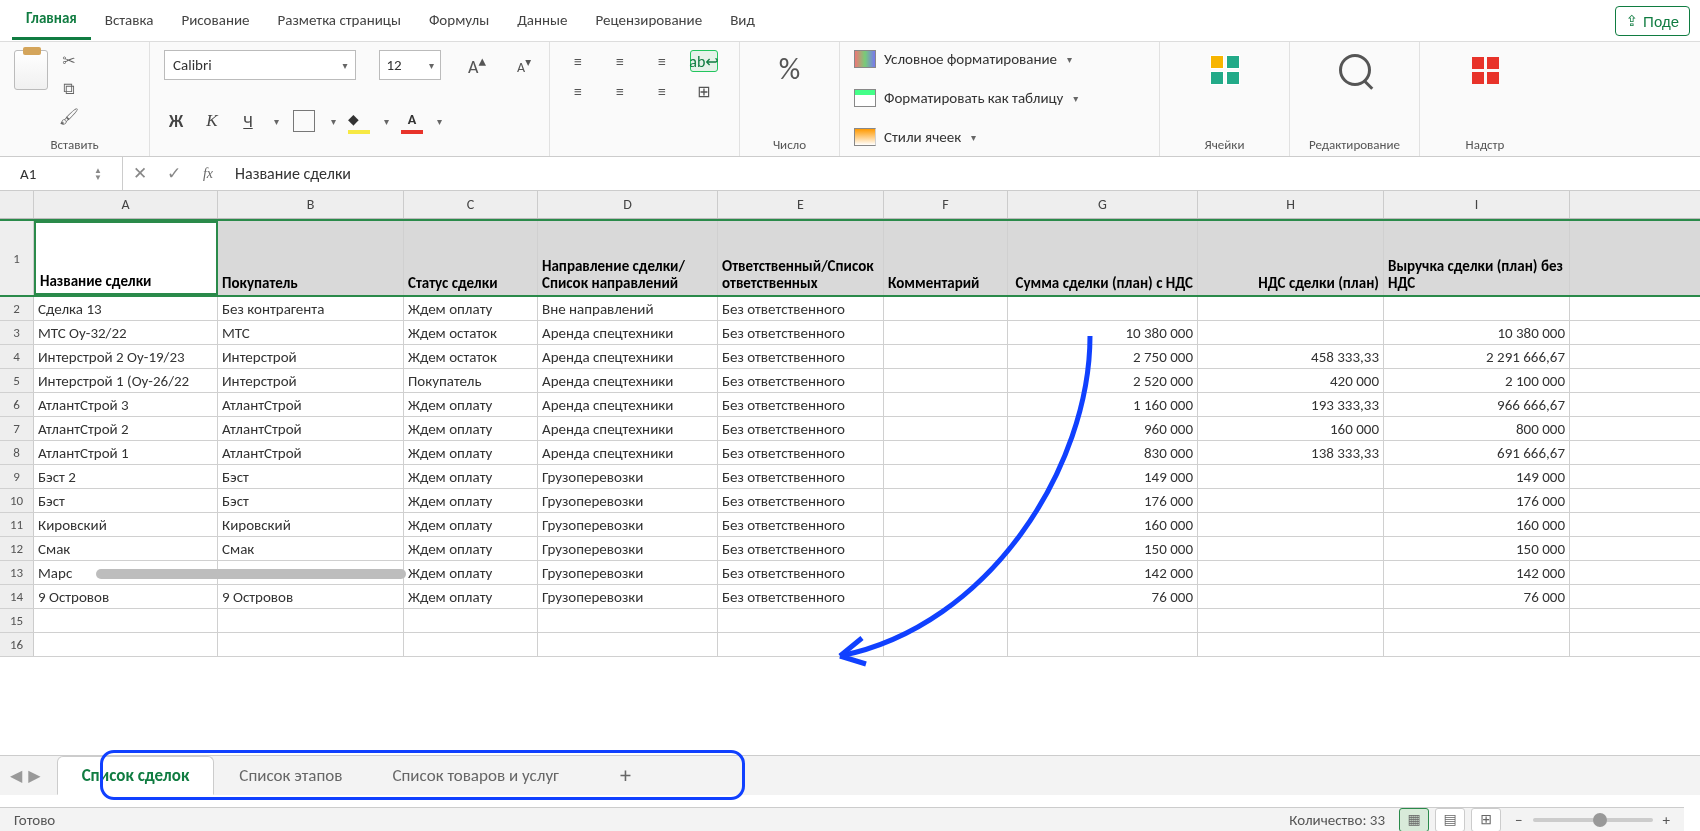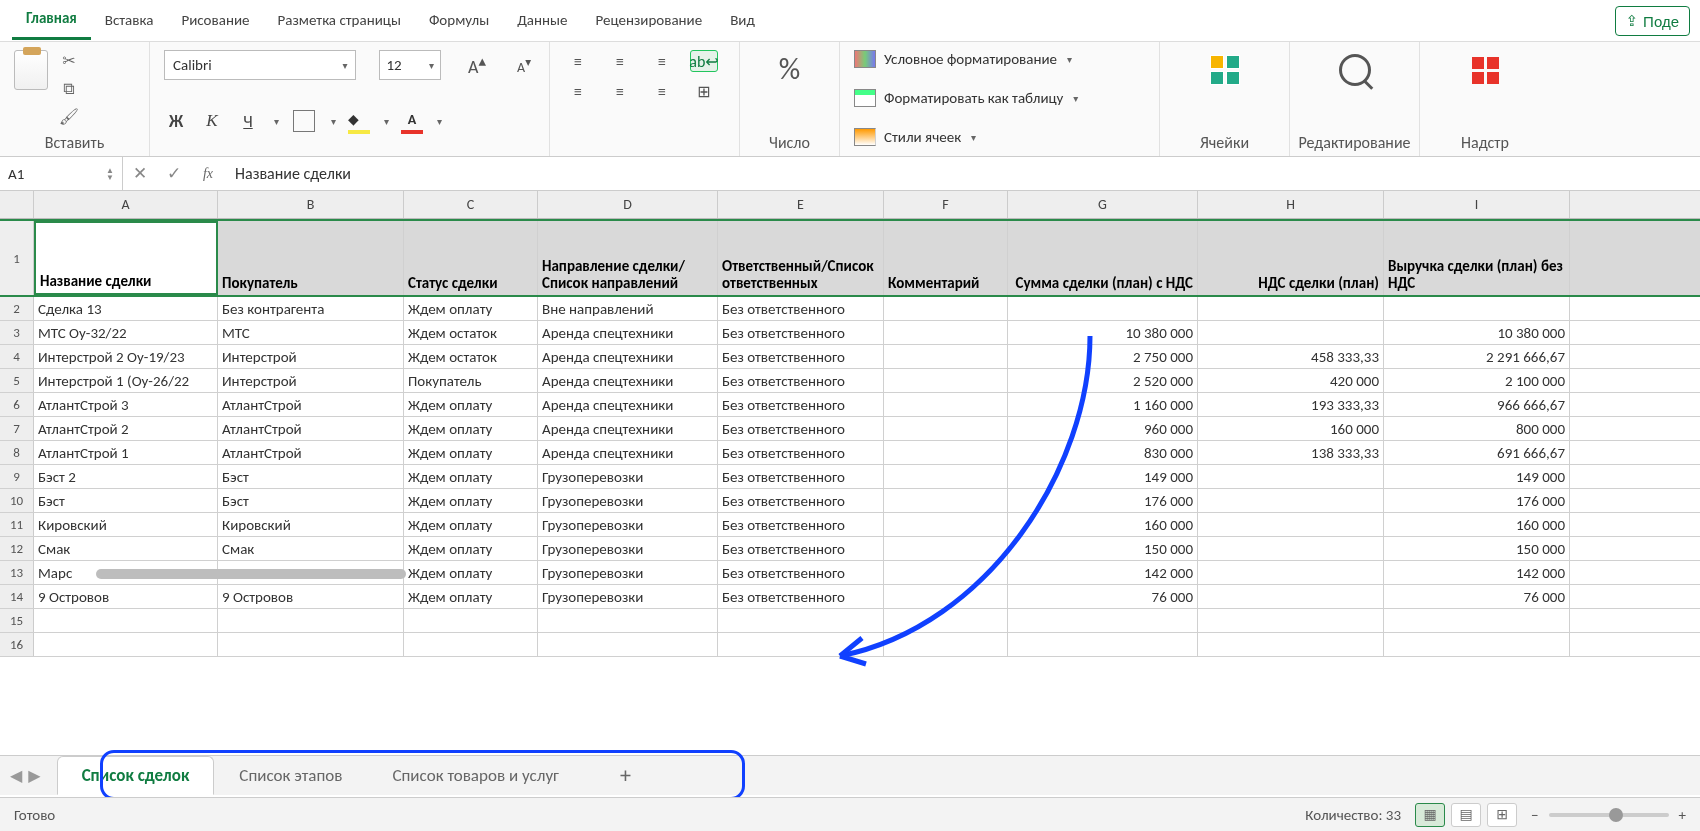--- a/index.html
+++ b/index.html
@@ -7,21 +7,21 @@
 
 
 .ribbon-tabs { display: flex; align-items: center; height: 42px; border-bottom: 1px solid #ddd; padding: 0 12px; position: relative; }
 .ribbon-tabs .tab { padding: 8px 14px 10px; font-size: 15px; color: #444; cursor: pointer; }
 .ribbon-tabs .tab.active { color: #107c41; font-weight: 600; border-bottom: 3px solid #107c41; }
 .share-btn { position: absolute; right: 10px; top: 6px; border: 1px solid #107c41; border-radius: 4px; padding: 5px 10px; color: #107c41; font-size: 15px; background: #fff; display: flex; align-items: center; gap: 5px; }
 
 
 .ribbon { display: flex; height: 115px; border-bottom: 1px solid #ccc; background: #fafafa; }
 .rgroup { border-right: 1px solid #e1e1e1; padding: 8px 14px 4px; display: flex; flex-direction: column; justify-content: space-between; }
-.rgroup-label { text-align: center; font-size: 16px; color: #555; margin-top: 4px; }
+.rgroup-label { text-align: center; font-size: 13px; color: #555; margin-top: 4px; }
 .clipboard-group { width: 150px; }
 .clipboard-top { display: flex; gap: 10px; align-items: flex-start; }
 .paste-big { display: flex; flex-direction: column; align-items: center; gap: 2px; }
 .paste-icon { width: 34px; height: 40px; background: linear-gradient(#fff,#f0f0f0); border: 1px solid #bbb; border-radius: 3px; position: relative; }
 .paste-icon::before { content:""; position:absolute; top:-4px; left:8px; width:18px; height:8px; background:#d4a55b; border-radius:2px; }
 .small-icons { display: flex; flex-direction: column; gap: 8px; }
 .small-icon { width: 22px; height: 20px; display:flex; align-items:center; justify-content:center; color:#666; font-size:16px; }
 
 .font-group { width: 400px; }
 .font-row1 { display: flex; gap: 23px; align-items: center; margin-bottom: 10px; justify-content: space-between; }
@@ -60,21 +60,21 @@
 .cells-ic { display:grid; grid-template-columns:repeat(2,14px); grid-template-rows:repeat(2,14px); gap:2px; }
 .cells-ic span { background:#2a8; border:1px solid #fff; }
 .cells-ic span:first-child { background:#f7b500; }
 .edit-ic { border:3px solid #555; border-radius:50%; width:32px; height:32px; position:relative; }
 .edit-ic::after { content:""; position:absolute; width:12px; height:3px; background:#555; bottom:-3px; right:-6px; transform:rotate(45deg); }
 .addins-ic { display:grid; grid-template-columns:repeat(2,12px); grid-template-rows:repeat(2,12px); gap:3px; }
 .addins-ic span { background:#e8332a; }
 
 
 .fbar { display:flex; align-items:center; height: 34px; border-bottom: 1px solid #ccc; background:#fff; }
-.namebox { width: 123px; height: 100%; border-right:1px solid #ccc; display:flex; align-items:center; padding:0 8px; font-size:15px; justify-content:space-between; }
+.namebox { width: 123px; height: 100%; border-right:1px solid #ccc; display:flex; align-items:center; padding:0 20px; font-size:15px; justify-content:space-between; }
 .nb-spin { display:flex; flex-direction:column; font-size:8px; color:#888; line-height:7px; }
 .fb-btn { width:34px; height:100%; display:flex; align-items:center; justify-content:center; color:#888; font-size:17px; }
 .fx { font-style:italic; font-family:serif; color:#666; font-size:14px; }
 .fb-input { flex:1; padding:0 10px; font-size:16px; }
 
 
 .grid-wrap { position:relative; }
 .colheads { display:flex; height:28px; background:#eee; border-bottom:1px solid #bbb; }
 .corner { width:34px; border-right:1px solid #ccc; background:#eee; }
 .ch { border-right:1px solid #ccc; background:#eee; text-align:center; font-size:14px; color:#444; line-height:28px; }
@@ -96,21 +96,21 @@
 
 .sheet-bar { position:absolute; bottom:36px; left:0; right:0; height:40px; display:flex; align-items:center; background:#f3f3f3; border-top:1px solid #ccc; padding:0 10px; gap:6px; }
 .sheet-nav { display:flex; gap:6px; color:#999; font-size:16px; }
 .sheet-tabs { display:flex; gap:0; margin-left:10px; }
 .sheet-tab { padding:8px 24px; font-size:17px; color:#666; background:#f3f3f3; border:1px solid transparent; border-radius:6px 6px 0 0; }
 .sheet-tab.active { background:#fff; color:#107c41; font-weight:700; border:1px solid #ccc; border-bottom-color:#fff; }
 .add-sheet { margin-left:20px; font-size:22px; color:#666; padding:4px 10px; }
 .tabs-highlight { position:absolute; border:3px solid #1040ff; border-radius:14px; pointer-events:none; }
 
 
-.status { position:absolute; bottom:0; left:0; right:0; height:34px; background:#f3f3f3; border-top:1px solid #ccc; display:flex; align-items:center; padding:0 14px; font-size:15px; color:#555; }
+.status { position:absolute; bottom:0; left:0; right:16px; height:24px; background:#f3f3f3; border-top:1px solid #ccc; display:flex; align-items:center; padding:0 14px; font-size:15px; color:#555; }
 .status .spacer { flex:1; }
 .view-btns { display:flex; gap:6px; margin:0 14px; }
 .vb { width:30px; height:24px; border:1px solid #ccc; background:#fff; border-radius:3px; display:flex; align-items:center; justify-content:center; color:#666; font-size:14px; }
 .vb.active { background:#d8ead9; border-color:#2a8a4a; }
 .zoom { display:flex; align-items:center; gap:10px; }
 .zslider { width:120px; height:4px; background:#ccc; position:relative; border-radius:2px; }
 .zslider .thumb { position:absolute; left:50%; top:-5px; width:14px; height:14px; background:#999; border-radius:50%; }
 
 
 .hscroll { position:absolute; left:96px; width:310px; height:10px; background:#bdbdbd; border-radius:5px; bottom:78px; }

